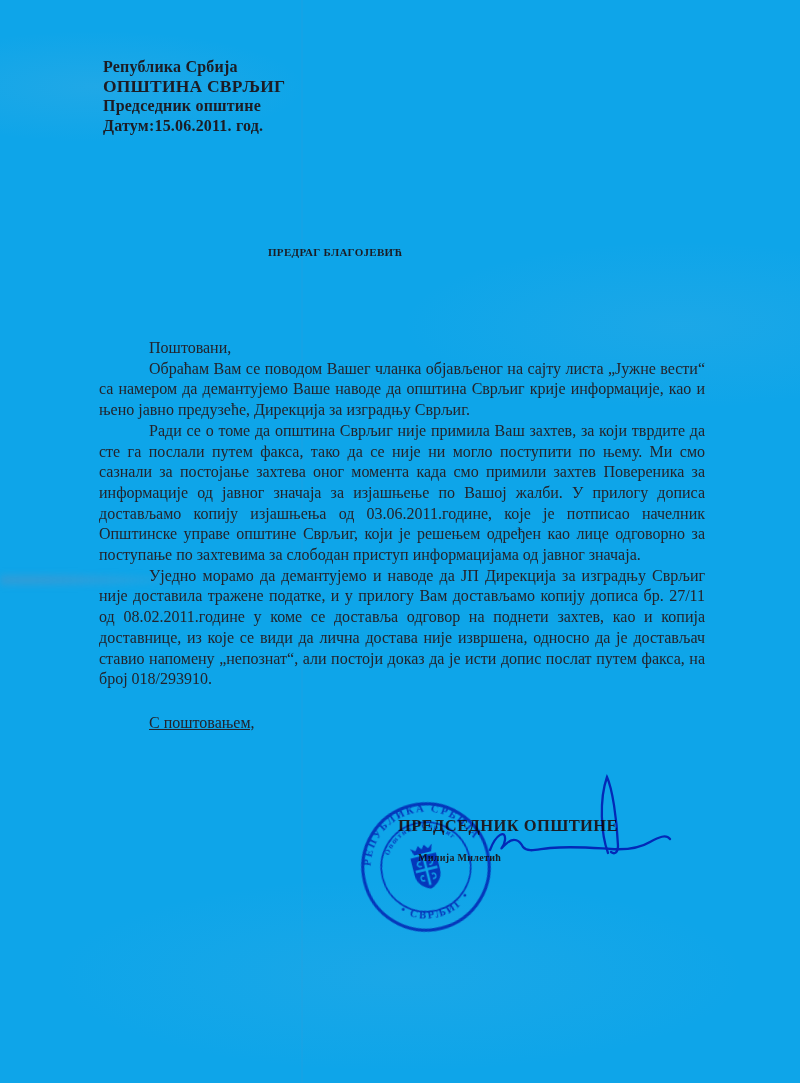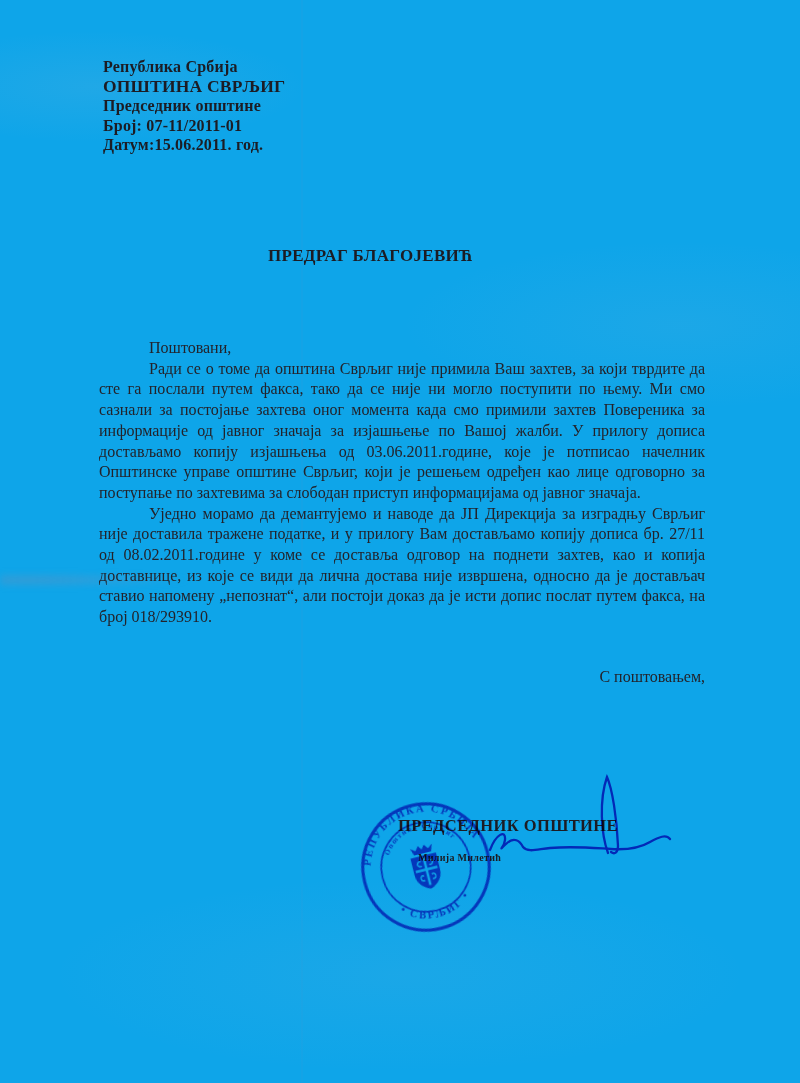--- a/index.html
+++ b/index.html
@@ -33,36 +33,36 @@
   .letterhead{
     position:absolute;left:103px;top:57px;
     font-weight:bold;font-size:16px;line-height:19.5px;
     letter-spacing:.2px;color:#1c1c24;
   }
   .letterhead .lh-municipality{font-size:17.5px;}
   .letterhead .lh-place{letter-spacing:1px;}
 
   .recipient-name{
     position:absolute;left:268px;top:246px;
-    font-weight:bold;font-size:17px;color:#1c1c24;letter-spacing:.3px;
+    font-weight:bold;font-size:11px;color:#1c1c24;letter-spacing:.3px;
   }
   .recipient-address{
     position:absolute;left:506px;top:283px;
     font-weight:bold;font-size:16px;line-height:21px;color:#1c1c24;
   }
   .recipient-address .street{margin-left:9px;}
 
   .letter-body{
     position:absolute;left:99px;top:338px;width:606px;
     font-size:16px;line-height:20.7px;text-align:justify;
     color:#23232b;
   }
   .letter-body p{margin:0;text-indent:50px;}
   .letter-body .salutation{text-align:left;}
-  .letter-body .closing{margin-top:39px;text-align:right;}
+  .letter-body .closing{margin-top:23px;text-align:left;text-decoration:underline;}
 
   .sign-title{
     position:absolute;left:398px;top:816px;z-index:1;
     font-weight:bold;font-size:16.5px;letter-spacing:.4px;color:#1c1c24;
     white-space:nowrap;
   }
   .sign-name{
     position:absolute;left:418px;top:852px;z-index:1;
     font-weight:bold;font-size:10px;letter-spacing:.3px;color:#1c1c24;
     white-space:nowrap;
@@ -90,28 +90,28 @@
 
 <div class="page">
 
   <div class="crease-h"></div>
   <div class="crease-v"></div>
 
   <div class="letterhead">
     <div>Република Србија</div>
     <div class="lh-municipality">ОПШТИНА СВРЉИГ</div>
     <div>Председник општине</div>
-    <div>Број: 07-11/2011-01</div>
     <div>Датум:15.06.2011. год.</div>
   </div>
 
   <div class="recipient-name">ПРЕДРАГ БЛАГОЈЕВИЋ</div>
 
   <div class="letter-body">
     <p class="salutation">Поштовани,</p>
+    <p>Обраћам Вам се поводом Вашег чланка објављеног на сајту листа „Јужне вести“ са намером да демантујемо Ваше наводе да општина Сврљиг крије информације, као и њено јавно предузеће, Дирекција за изградњу Сврљиг.</p>
     <p>Ради се о томе да општина Сврљиг није примила Ваш захтев, за који тврдите да сте га послали путем факса, тако да се није ни могло поступити по њему. Ми смо сазнали за постојање захтева оног момента када смо примили захтев Повереника за информације од јавног значаја за изјашњење по Вашој жалби. У прилогу дописа достављамо копију изјашњења од 03.06.2011.године, које је потписао начелник Општинске управе општине Сврљиг, који је решењем одређен као лице одговорно за поступање по захтевима за слободан приступ информацијама од јавног значаја.</p>
     <p>Уједно морамо да демантујемо и наводе да ЈП Дирекција за изградњу Сврљиг није доставила тражене податке, и у прилогу Вам достављамо копију дописа бр. 27/11 од 08.02.2011.године у коме се доставља одговор на поднети захтев, као и копија доставнице, из које се види да лична достава није извршена, односно да је достављач ставио напомену „непознат“, али постоји доказ да је исти допис послат путем факса, на број 018/293910.</p>
     <p class="closing">С поштовањем,</p>
   </div>
 
   <div class="sign-title">ПРЕДСЕДНИК ОПШТИНЕ</div>
   <div class="sign-name">Милија Милетић</div>
 
   <svg class="stamp" viewBox="0 0 140 140" aria-hidden="true">
     <defs>

